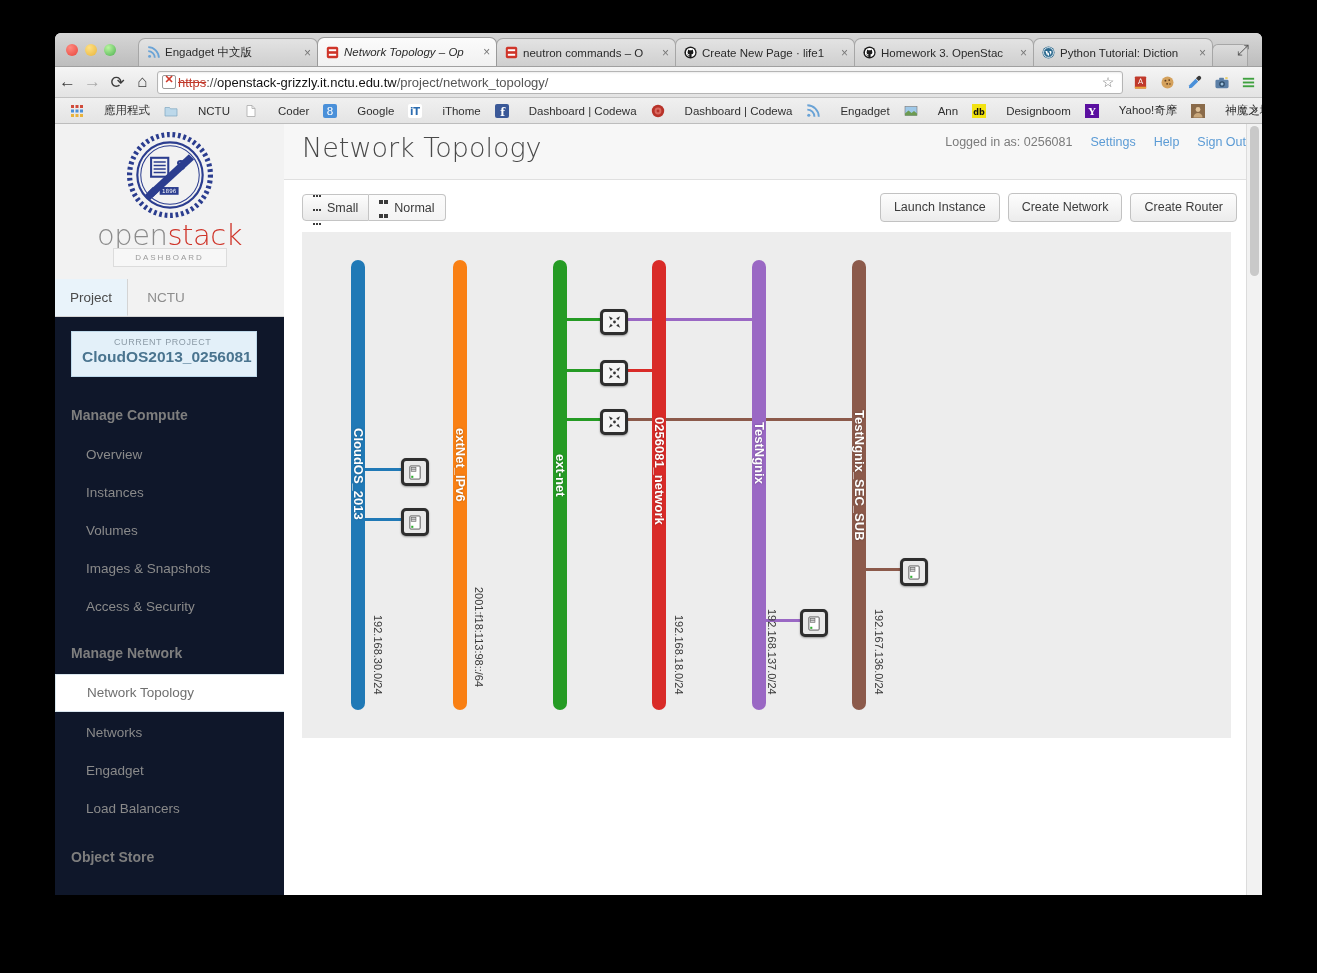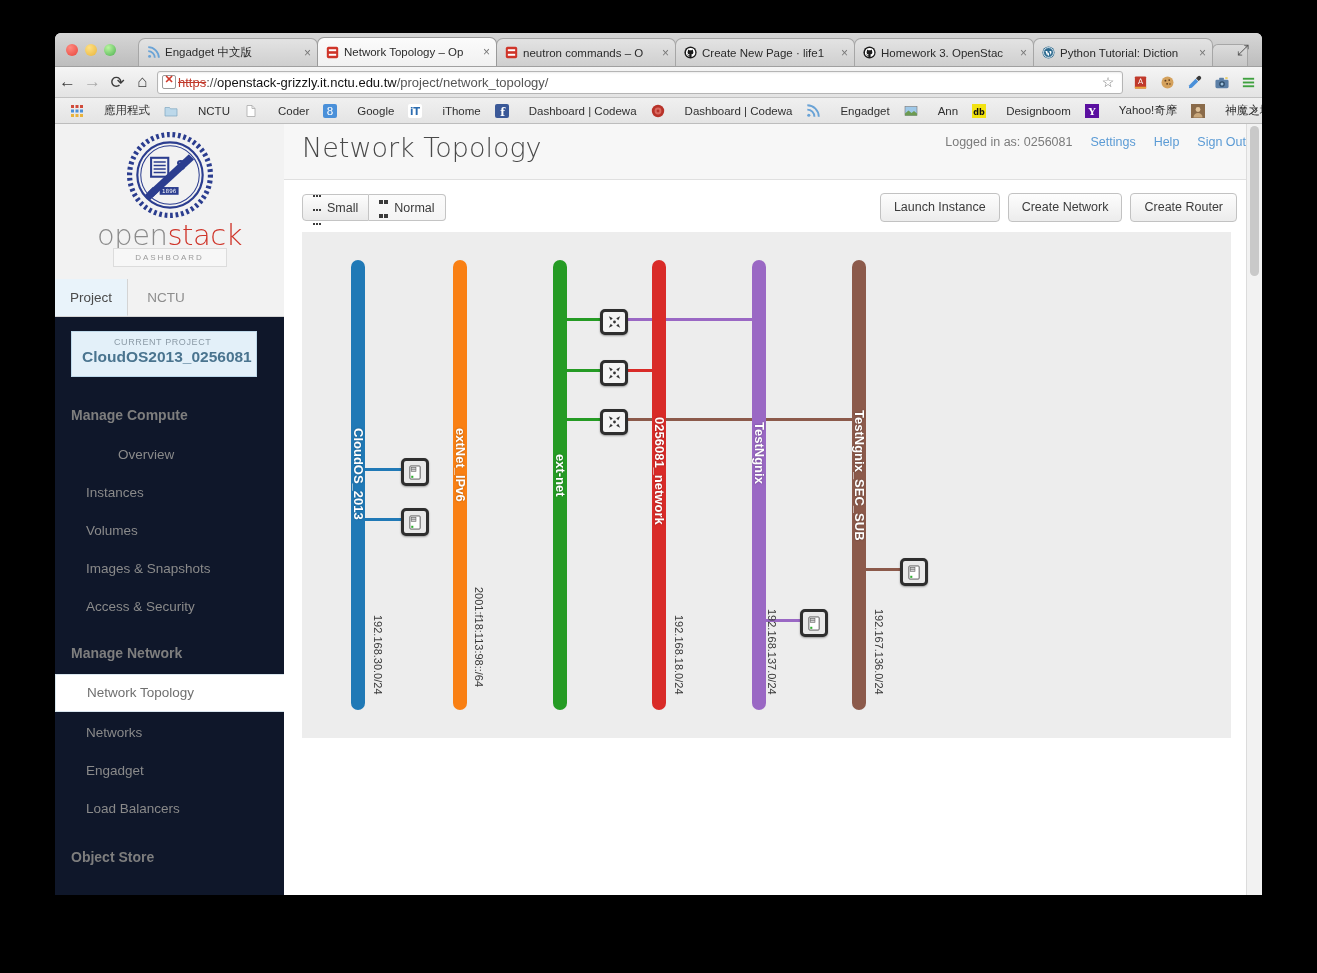--- a/index.html
+++ b/index.html
@@ -36,20 +36,21 @@
     padding:0 6px 0 8px;
     font-size:11.5px;color:#2b2b2b;
     box-sizing:border-box;
     overflow:hidden;
     white-space:nowrap;
   }
   .tab.active{
     background:linear-gradient(#fbfbfb,#f1f1f1);
     z-index:5;height:29px;top:4px;
     border-color:#9a9a9a;
+    font-style:italic;
   }
   .tab .favicon{width:13px;height:13px;flex:none;display:inline-block;}
   .tab .tlabel{flex:1;overflow:hidden;text-overflow:clip;}
   .tab .tclose{color:#777;font-size:12px;flex:none;padding-left:3px;}
   #newtab{
     position:absolute;top:11px;width:34px;height:21px;
     background:linear-gradient(#dcdcdc,#c7c7c7);
     border:1px solid #a6a6a6;border-bottom:none;border-radius:6px 6px 0 0;
   }
   #fullscreen{
@@ -568,21 +569,21 @@
         <div class="ptab sel" style="left:0;width:73px;">Project</div>
         <div class="ptab" style="left:73px;width:76px;">NCTU</div>
       </div>
 
       <div id="curproj">
         <div class="cp-lbl">CURRENT PROJECT</div>
         <div class="cp-val">CloudOS2013_0256081</div>
       </div>
 
       <div class="navgroup" style="top:283px;">Manage Compute</div>
-      <div class="navitem" style="top:312px;margin-left:32px;">Overview</div>
+      <div class="navitem" style="top:312px;">Overview</div>
       <div class="navitem" style="top:350px;">Instances</div>
       <div class="navitem" style="top:388px;">Volumes</div>
       <div class="navitem" style="top:426px;">Images &amp; Snapshots</div>
       <div class="navitem" style="top:464px;">Access &amp; Security</div>
 
       <div class="navgroup" style="top:521px;">Manage Network</div>
       <div class="navitem active" style="top:550px;">Network Topology</div>
       <div class="navitem" style="top:590px;">Networks</div>
       <div class="navitem" style="top:628px;">Engadget</div>
       <div class="navitem" style="top:666px;">Load Balancers</div>

